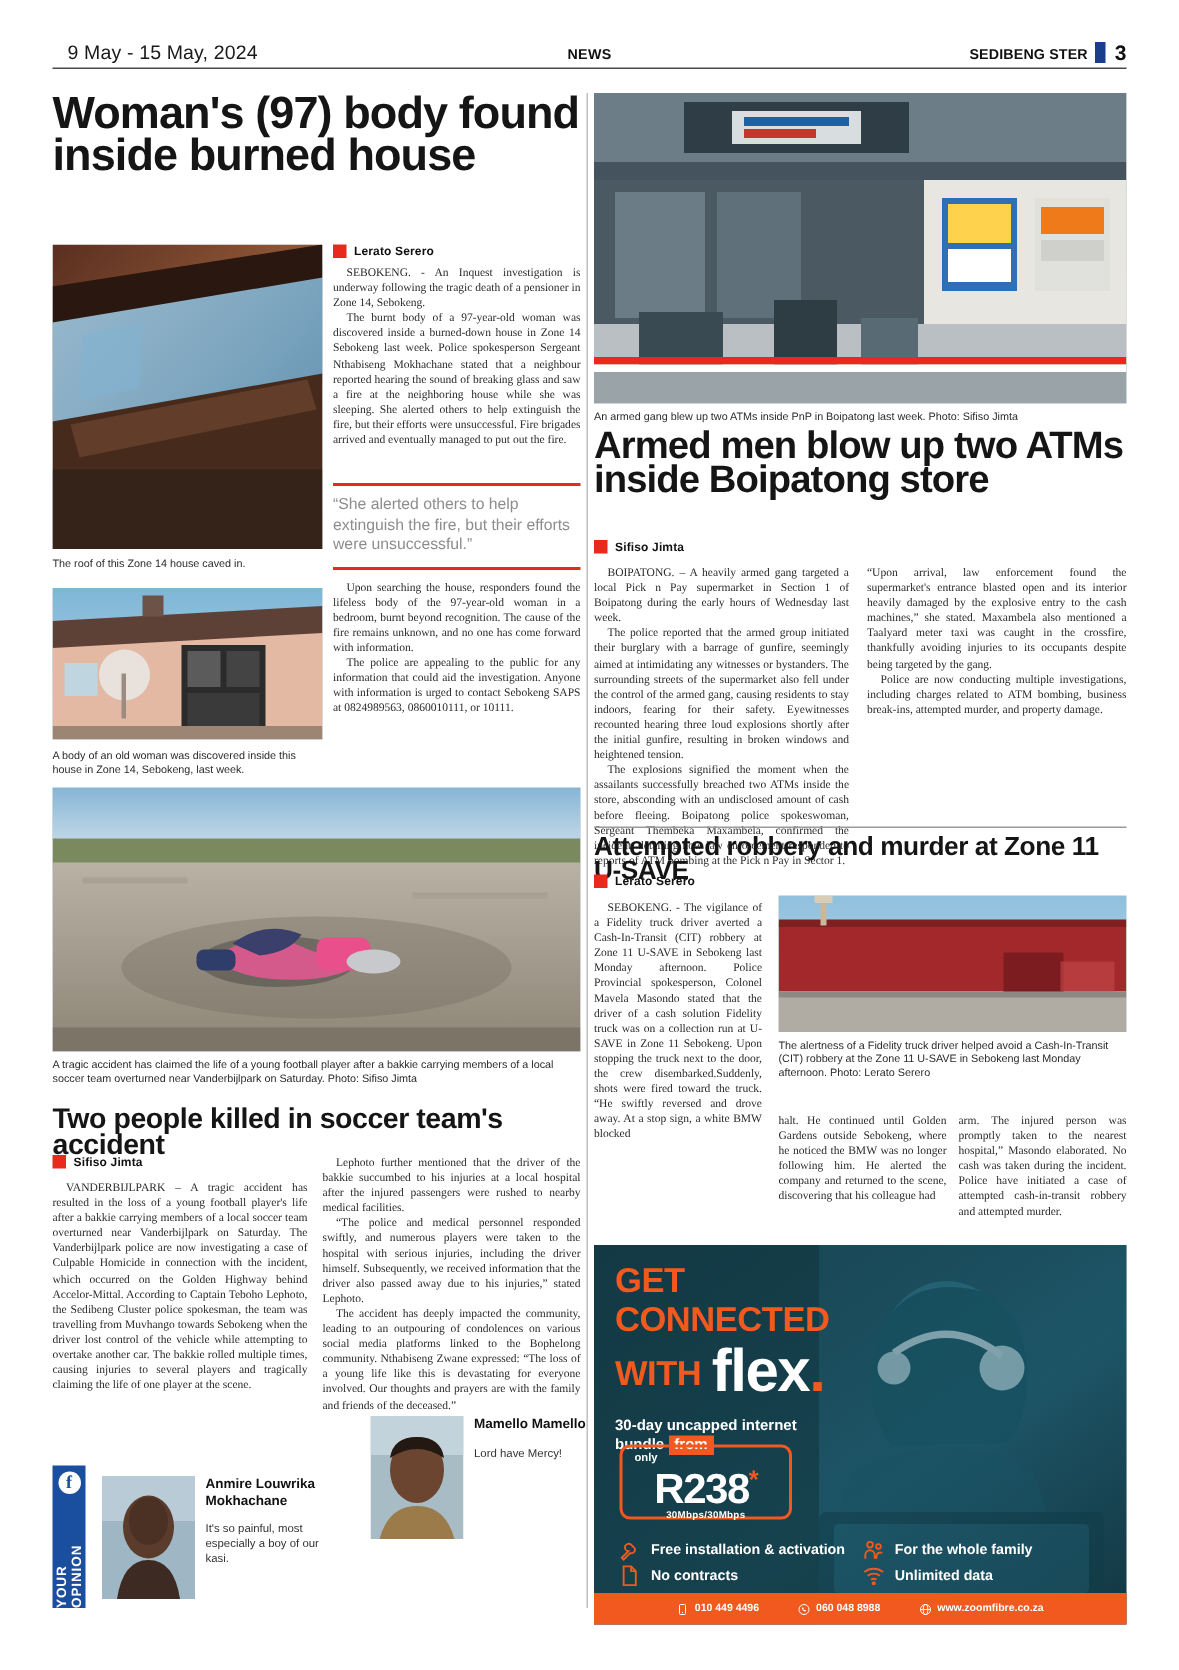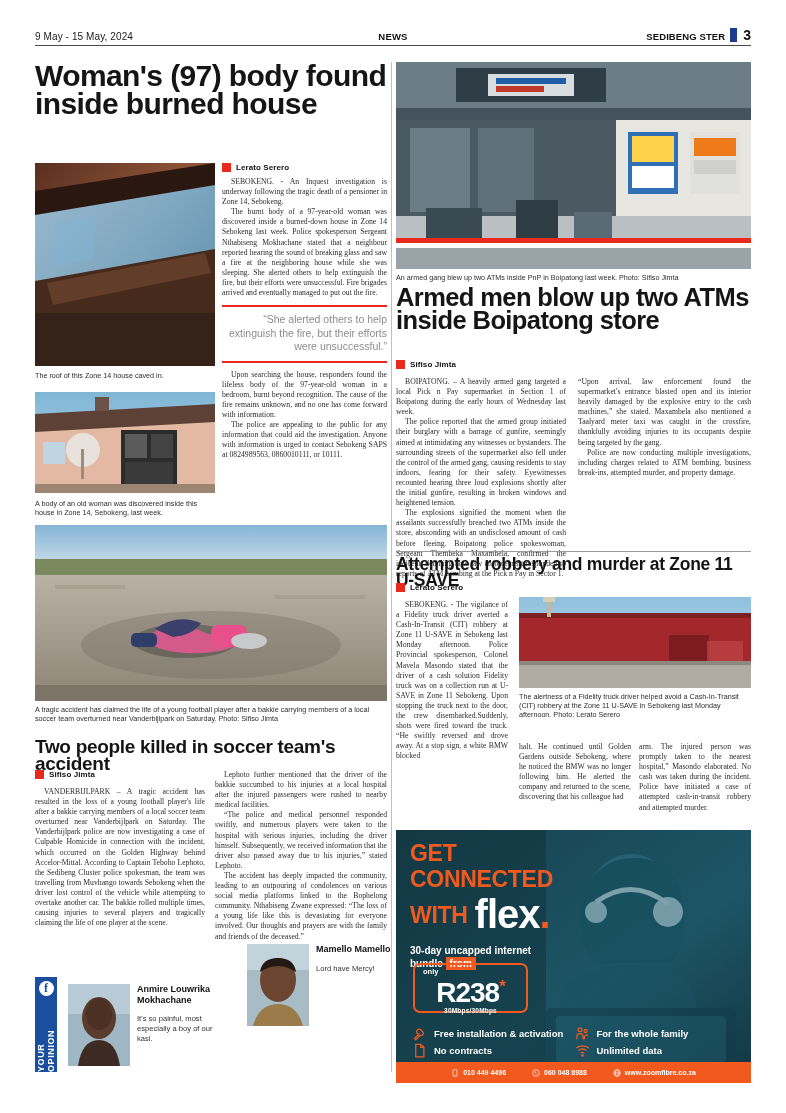--- a/index.html
+++ b/index.html
@@ -10,21 +10,21 @@
     overflow: hidden;
   }
   .page { position: relative; width: 786px; height: 1113px; background:#fff; }
 
   
   .masthead {
     position:absolute; left:35px; top:24px; width:716px; height:22px;
     display:flex; align-items:flex-end; justify-content:space-between;
     border-bottom:1px solid #4a4a4a; padding-bottom:3px;
   }
-  .masthead .date { font-size:10px; color:#1a1a1a; letter-spacing:.1px; }
+  .masthead .date { font-size:13px; color:#1a1a1a; letter-spacing:.1px;margin-left:10px; }
   .masthead .section { font-size:9.5px; font-weight:bold; color:#111; letter-spacing:.2px;
      position:absolute; left:50%; transform:translateX(-50%); bottom:3px;}
   .masthead .right { display:flex; align-items:flex-end; gap:5px; }
   .masthead .paper { font-size:9.5px; font-weight:bold; color:#111; letter-spacing:.1px; }
   .masthead .pagenum-box { width:7px; height:14px; background:#1a3e8c; }
   .masthead .pagenum { font-size:14px; font-weight:bold; color:#111; line-height:13px; margin-left:1px;}
 
   
   .byline { display:flex; align-items:center; gap:5px; margin-bottom:5px; }
   .byline .sq { width:9px; height:9px; background:#e8291c; flex:0 0 9px; }
@@ -50,22 +50,22 @@
 
   
   #a1-head { position:absolute; left:35px; top:62px; width:352px; font-size:30px; }
   #a1-photo1 { position:absolute; left:35px; top:163px; width:180px; height:203px; }
   #a1-cap1 { position:absolute; left:35px; top:371px; width:182px; }
   #a1-photo2 { position:absolute; left:35px; top:392px; width:180px; height:101px; }
   #a1-cap2 { position:absolute; left:35px; top:499px; width:182px; }
   #a1-col { position:absolute; left:222px; top:163px; width:165px; }
   .pullquote {
     border-top:2.5px solid #e8291c; border-bottom:2.5px solid #e8291c;
-    padding:6px 0 7px 0; margin:7px 0 7px 0;
-    font-size:10.5px; line-height:13.5px; color:#8d8d8d; font-family:"Liberation Sans", sans-serif;text-align:right;
+    padding:6px 0 7px 0; margin:24px 0 7px 0;
+    font-size:10.5px; line-height:13.5px; color:#8d8d8d; font-family:"Liberation Sans", sans-serif;
   }
 
   
   #a2-photo { position:absolute; left:396px; top:62px; width:355px; height:207px; }
   #a2-cap { position:absolute; left:396px; top:273px; width:356px; }
   #a2-head { position:absolute; left:396px; top:286px; width:356px; font-size:25.5px; }
   #a2-byline { position:absolute; left:396px; top:360px; width:170px; }
   #a2-c1 { position:absolute; left:396px; top:377px; width:170px; }
   #a2-c2 { position:absolute; left:578px; top:377px; width:173px; }
 

